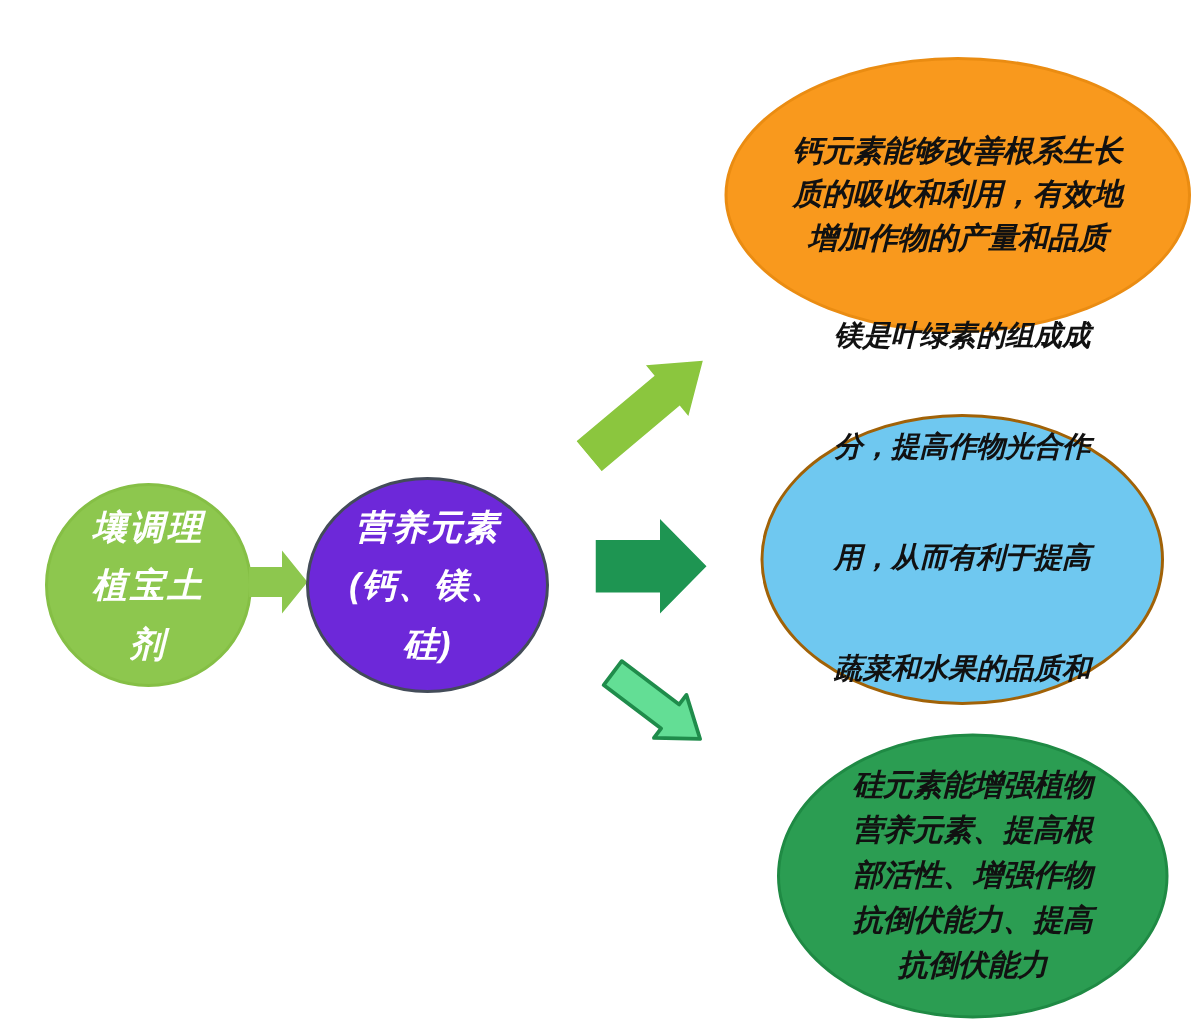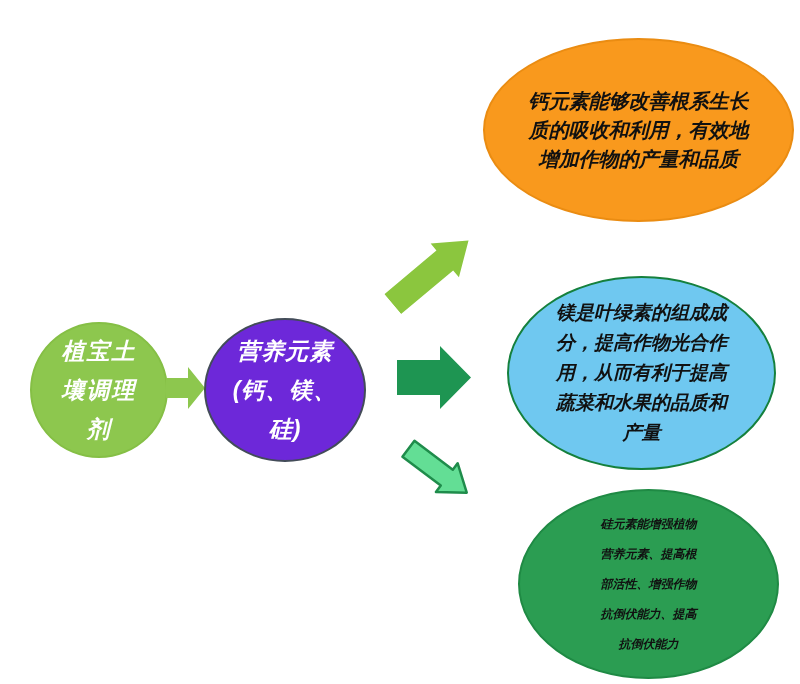--- a/index.html
+++ b/index.html
@@ -26,48 +26,48 @@
     background:#6d28d9; border:2px solid #434c59;
     font-size:23px; line-height:39px; letter-spacing:1px;
   }
   .calcium {
     left:483px; top:38px; width:307px; height:180px;
     background:#f9991d; border:2px solid #ea8c12;
     font-size:20px; line-height:29px;
   }
   .magnesium {
     left:507px; top:276px; width:265px; height:190px;
-    background:#6fc8f0; border:2px solid #15803d;
-    font-size:19px; line-height:30px;
+    background:#6fc8f0; border:2px solid #a16207;
+    font-size:19px; line-height:30px;gap:44px;
   }
   .silicon {
     left:518px; top:489px; width:257px; height:186px;
     background:#2b9d52; border:2px solid #1f8a44;
-    font-size:12px; line-height:30px;
+    font-size:20px; line-height:30px;
   }
 
   .arrow { position:absolute; display:block; }
   .arrow-small { left:166px; top:366px; }
   .arrow-up    { left:381px; top:249px; transform:rotate(-40deg); }
   .arrow-mid   { left:397px; top:345px; }
   .arrow-down  { left:399px; top:450px; transform:rotate(37deg); }
 
   .fill-small { fill:#8dc74e; }
   .fill-up    { fill:#8bc63e; }
   .fill-mid   { fill:#1e9552; }
   .fill-down  { fill:#63de95; stroke:#1f8c4b; stroke-width:2.5; stroke-linejoin:round; }
 </style>
 </head>
 <body>
 
 <div class="canvas">
 
   <div class="node source">
+    <div class="line">壤调理</div>
     <div class="line">植宝土</div>
-    <div class="line">壤调理</div>
     <div class="line">剂</div>
   </div>
 
   <svg class="arrow arrow-small" width="40" height="44" viewBox="0 0 40 44">
     <polygon class="fill-small" points="0,12 22,12 22,1 39,22 22,43 22,32 0,32"></polygon>
   </svg>
 
   <div class="node hub">
     <div class="line">营养元素</div>
     <div class="line">(钙、镁、</div>

